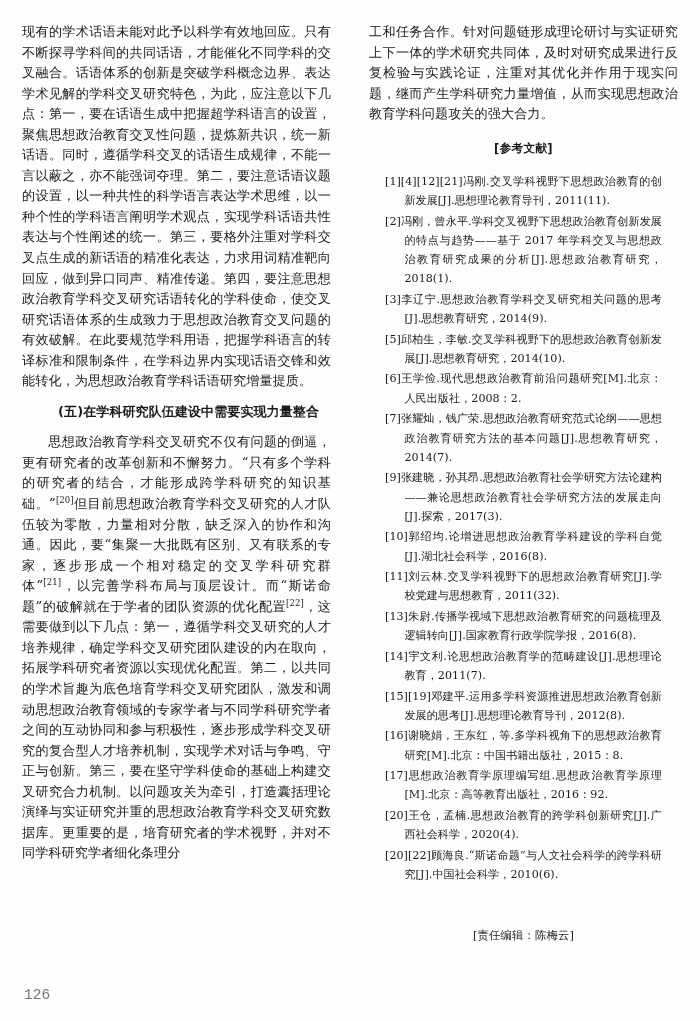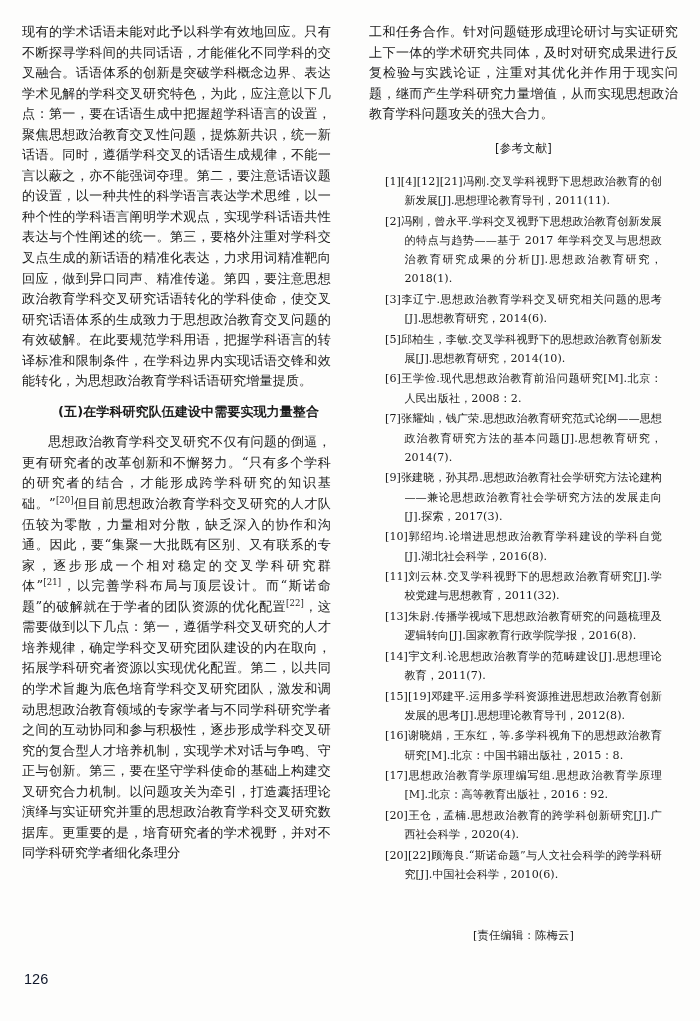--- a/index.html
+++ b/index.html
@@ -60,21 +60,21 @@
 
   sup.cite {
     font-size: 8.5px;
     vertical-align: super;
     line-height: 0;
   }
 
   
   .ref-title {
     text-align: center;
-    font-weight: normal;
+    font-weight: bold;
     font-size: 11.6px;
     margin: 16px 0 3px 0;
     letter-spacing: 0.3px;
     font-family: "DejaVu Sans", "Liberation Sans", sans-serif;
   }
 
   .ref-list {
     list-style: none;
     margin: 16px;
     padding: 0;
@@ -95,24 +95,24 @@
     text-align: center;
     font-size: 11.3px;
     margin-top: 44px;
     letter-spacing: 0.2px;
     font-family: "DejaVu Sans", "Liberation Sans", sans-serif;
   }
 
   .folio {
     position: absolute;
     left: 24px;
-    bottom: 34px;
+    bottom: 18px;
     font-size: 14.5px;
-    color: #0f172a;
-    font-family: Liberation Sans, sans-serif;
+    color: #737373;
+    font-family: Liberation Mono, monospace;
   }
 </style>
 </head>
 <body>
 
 <div class="page">
 
   <div class="columns">
 
     <div class="col">
@@ -128,21 +128,21 @@
     <div class="col">
 
       <p class="para noindent">工和任务合作。针对问题链形成理论研讨与实证研究上下一体的学术研究共同体，及时对研究成果进行反复检验与实践论证，注重对其优化并作用于现实问题，继而产生学科研究力量增值，从而实现思想政治教育学科问题攻关的强大合力。</p>
 
       <div class="ref-title">[参考文献]</div>
 
       <ul class="ref-list">
 
       <li class="ref-item"><span>[1][4][12][21]</span><span>冯刚.交叉学科视野下思想政治教育的创新发展[J].思想理论教育导刊，2011(11).</span></li>
           <li class="ref-item"><span>[2]</span><span>冯刚，曾永平.学科交叉视野下思想政治教育创新发展的特点与趋势——基于 2017 年学科交叉与思想政治教育研究成果的分析[J].思想政治教育研究，2018(1).</span></li>
-          <li class="ref-item"><span>[3]</span><span>李辽宁.思想政治教育学科交叉研究相关问题的思考[J].思想教育研究，2014(6).</span></li>
+          <li class="ref-item"><span>[3]</span><span>李辽宁.思想政治教育学科交叉研究相关问题的思考[J].思想教育研究，2014(9).</span></li>
           <li class="ref-item"><span>[5]</span><span>邱柏生，李敏.交叉学科视野下的思想政治教育创新发展[J].思想教育研究，2014(10).</span></li>
           <li class="ref-item"><span>[6]</span><span>王学俭.现代思想政治教育前沿问题研究[M].北京：人民出版社，2008：2.</span></li>
           <li class="ref-item"><span>[7]</span><span>张耀灿，钱广荣.思想政治教育研究范式论纲——思想政治教育研究方法的基本问题[J].思想教育研究，2014(7).</span></li>
           <li class="ref-item"><span>[9]</span><span>张建晓，孙其昂.思想政治教育社会学研究方法论建构——兼论思想政治教育社会学研究方法的发展走向[J].探索，2017(3).</span></li>
           <li class="ref-item"><span>[10]</span><span>郭绍均.论增进思想政治教育学科建设的学科自觉[J].湖北社会科学，2016(8).</span></li>
           <li class="ref-item"><span>[11]</span><span>刘云林.交叉学科视野下的思想政治教育研究[J].学校党建与思想教育，2011(32).</span></li>
           <li class="ref-item"><span>[13]</span><span>朱尉.传播学视域下思想政治教育研究的问题梳理及逻辑转向[J].国家教育行政学院学报，2016(8).</span></li>
           <li class="ref-item"><span>[14]</span><span>宇文利.论思想政治教育学的范畴建设[J].思想理论教育，2011(7).</span></li>
           <li class="ref-item"><span>[15][19]</span><span>邓建平.运用多学科资源推进思想政治教育创新发展的思考[J].思想理论教育导刊，2012(8).</span></li>
           <li class="ref-item"><span>[16]</span><span>谢晓娟，王东红，等.多学科视角下的思想政治教育研究[M].北京：中国书籍出版社，2015：8.</span></li>

